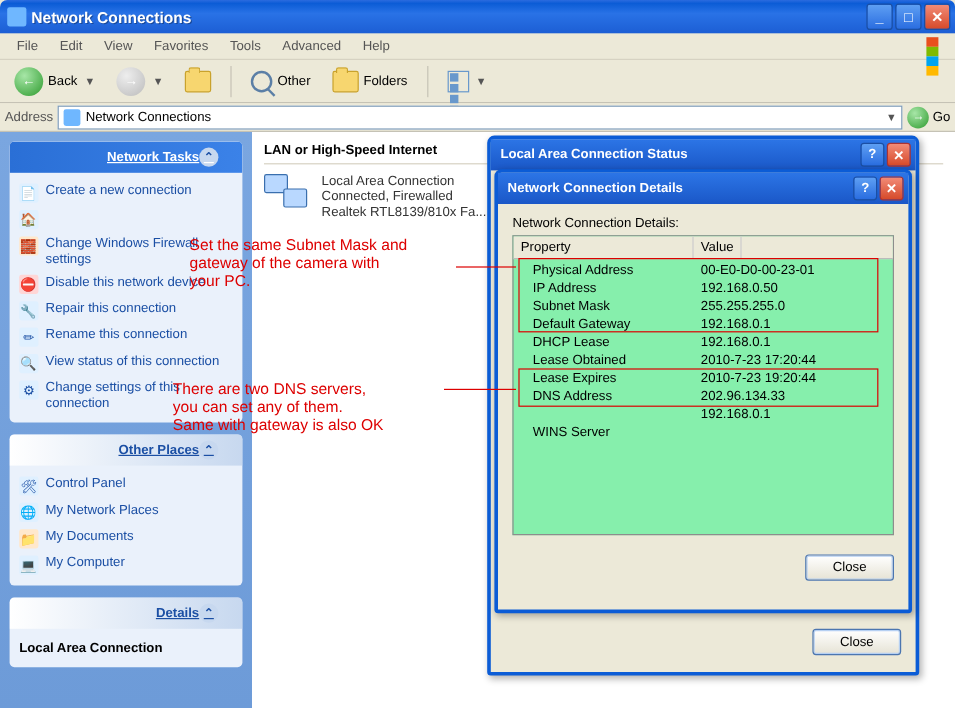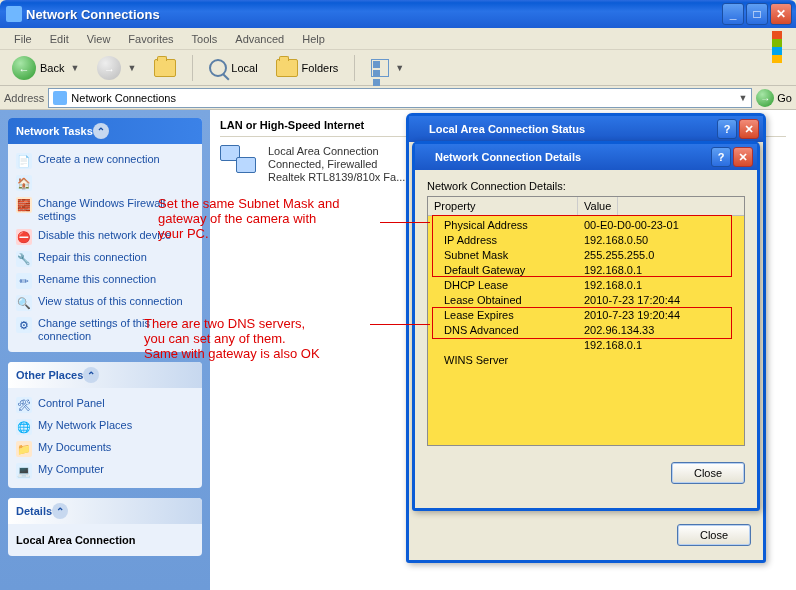--- a/index.html
+++ b/index.html
@@ -43,21 +43,21 @@
   .addrbar { height:24px; background:#ece9d8; display:flex; align-items:center; padding:0 4px; border-bottom:1px solid #c5c2b5; }
   .addrbar .lbl { color:#555; margin-right:4px; }
   .addrbar .input { flex:1; height:20px; background:#fff; border:1px solid #7f9db9; display:flex; align-items:center; padding:0 4px; gap:4px; }
   .addrbar .go { display:flex; align-items:center; gap:3px; margin-left:4px; }
   .go .circle { width:18px; height:18px; font-size:10px; }
 
   
   .main { position:absolute; top:110px; left:0; right:0; bottom:0; display:flex; background:#fff; }
   .sidebar { width:210px; background: linear-gradient(to bottom,#7aa6e0 0%, #6d9bd8 100%); padding:8px; overflow:hidden; }
   .panel { background:#eaf1fb; border-radius:4px; margin-bottom:10px; overflow:hidden; }
-  .panel .ph { background: linear-gradient(to right,#fff,#c7d8ef); padding:5px 8px; display:flex; align-items:center; justify-content:flex-start; font-weight:bold; color:#1b4fa4; font-size:11px; }
+  .panel .ph { background: linear-gradient(to right,#fff,#c7d8ef); padding:5px 20px; display:flex; align-items:center; justify-content:flex-end; font-weight:bold; color:#1b4fa4; font-size:11px;text-decoration:underline; }
   .panel .ph .chev { width:16px; height:16px; border-radius:50%; background:#c7d8ef; color:#1b4fa4; display:flex; align-items:center; justify-content:center; font-size:10px;}
   .panel .ph.dark { background: linear-gradient(to right,#2a6fd6,#3b82e8); color:#fff; }
   .panel .body { padding:6px 8px; }
   .panel .body .item { display:flex; align-items:flex-start; gap:6px; padding:3px 0; color:#1b4fa4; cursor:pointer; }
   .panel .body .item .ic { width:16px; height:16px; flex-shrink:0; display:flex; align-items:center; justify-content:center; border-radius:2px; }
   .iclabel { line-height:13px; }
 
   .content { flex:1; background:#fff; position:relative; padding:6px 10px; }
   .content .cathdr { font-weight:bold; font-size:11px; padding:3px 0 5px; border-bottom:1px solid #d6d2c2; margin-bottom:8px; }
   .conn { display:flex; gap:8px; }
@@ -65,32 +65,32 @@
   .screen { position:absolute; width:20px; height:16px; background:#b9d8ff; border:1px solid #3a6fae; border-radius:2px; }
   .screen.s1{top:0;left:0;} .screen.s2{top:12px;left:16px;}
   .conn .meta div { line-height:13px; color:#333; }
 
   
   .anno { position:absolute; color:#d00; font-size:13px; white-space:pre; z-index:5; }
   .anno-line { position:absolute; background:#d00; height:1px; z-index:5; }
 
   
   .dlg { position:absolute; border:3px solid #0b5cd6; border-radius:6px 6px 3px 3px; background:#ece9d8; box-shadow: 2px 2px 6px rgba(0,0,0,.3); }
-  .dlg .dlgtitle { height:26px; background: linear-gradient(to bottom,#2c75e6,#1a57c7); color:#fff; display:flex; align-items:center; padding:0 4px 0 20px; font-weight:bold; font-size:12px; }
+  .dlg .dlgtitle { height:26px; background: linear-gradient(to bottom,#2c75e6,#1a57c7); color:#fff; display:flex; align-items:center; padding:0 4px 0 8px; font-weight:bold; font-size:12px; }
   .dlg .dlgtitle .sp { flex:1; }
   .dlg .dlgtitle .wbtn { width:20px; height:20px; border-radius:3px; display:flex; align-items:center; justify-content:center; margin-left:2px; font-weight:bold; font-size:11px; }
   .dlg .dlgtitle .help { background:linear-gradient(to bottom,#5e9ff3,#2a6de0); border:1px solid #1b4fa4; color:#fff; }
   .dlg .dlgtitle .close { background:linear-gradient(to bottom,#f28b77,#d64a2a); border:1px solid #a33; color:#fff; }
   .dlg .dlgbody { padding:10px 12px; }
   .dlg .btnrow { display:flex; justify-content:flex-end; padding:6px 12px 10px; }
   .xpbtn { min-width:74px; height:22px; background:linear-gradient(to bottom,#fff,#e6e3d5); border:1px solid #4c76b0; border-radius:3px; display:flex; align-items:center; justify-content:center; color:#000; box-shadow: 0 0 0 1px #b6d0f2 inset; }
 
   
   .dlg.inner { border-color:#0b5cd6; }
-  .details-table { border:1px solid #8d8d8d; background:#fde047; width:100%; height:250px; position:relative; }
+  .details-table { border:1px solid #8d8d8d; background:#86efac; width:100%; height:250px; position:relative; }
   .details-table .hdr { display:flex; background:#ece9d8; border-bottom:1px solid #bbb; }
   .details-table .hdr div { padding:3px 6px; border-right:1px solid #ccc; }
   .details-table .hdr div:first-child { width:150px; }
   .details-table .rows { padding:2px 0; }
   .details-table .row { display:flex; line-height:15px; }
   .details-table .row div:first-child { width:150px; padding-left:16px; }
   .details-table .row div:last-child { padding-left:6px; }
 
   .redbox { position:absolute; border:1px solid #d00; pointer-events:none; z-index:6; }
 </style>
@@ -132,21 +132,21 @@
   <div class="tbtn">
     <span class="circle gray">→</span>
     <span class="dd">▼</span>
   </div>
   <div class="tbtn">
     <span class="folder-ic"></span>
   </div>
   <div class="divider"></div>
   <div class="tbtn">
     <span class="mag"></span>
-    <span>Local</span>
+    <span>Other</span>
   </div>
   <div class="tbtn">
     <span class="folder-ic"></span>
     <span>Folders</span>
   </div>
   <div class="divider"></div>
   <div class="tbtn">
     <span class="icview">
         <i></i>
         <i></i>
@@ -326,21 +326,21 @@
           </div>
           <div class="row">
             <div>Lease Obtained</div>
             <div>2010-7-23 17:20:44</div>
           </div>
           <div class="row">
             <div>Lease Expires</div>
             <div>2010-7-23 19:20:44</div>
           </div>
           <div class="row">
-            <div>DNS Advanced</div>
+            <div>DNS Address</div>
             <div>202.96.134.33</div>
           </div>
           <div class="row">
             <div></div>
             <div>192.168.0.1</div>
           </div>
           <div class="row">
             <div>WINS Server</div>
             <div></div>
           </div>

